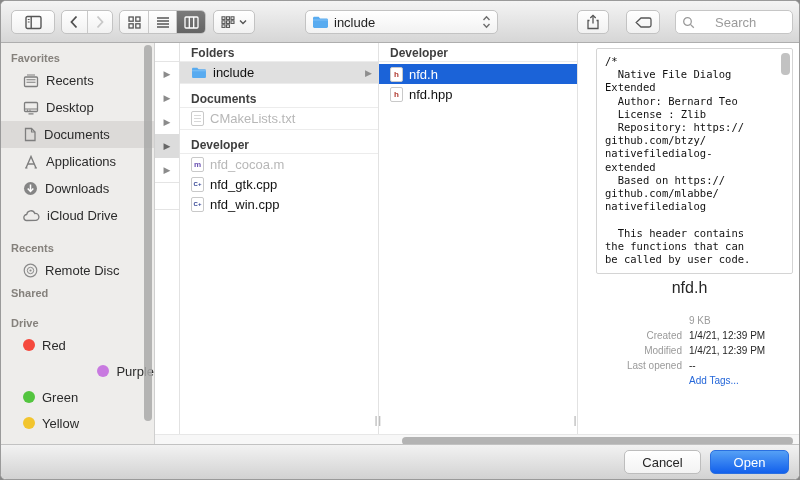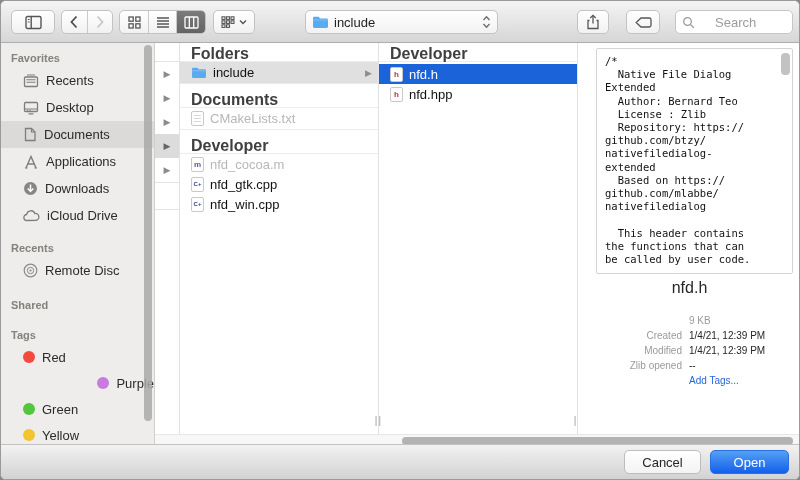--- a/index.html
+++ b/index.html
@@ -35,21 +35,21 @@
   .dot { width:12px; height:12px; border-radius:50%; }
 
   
   .colwrap { flex:1; display:flex; flex-direction:column; }
   .cols { flex:1; display:flex; background:#fff; }
   .col-arrows { width:25px; border-right:1px solid #e2e2e2; }
   .col-arrows .band { height:19px; border-bottom:1px solid #e4e4e4; }
   .arrow-row { height:24px; display:flex; align-items:center; justify-content:center; color:#8b8b8b; font-size:9px; }
   .arrow-row.selected { background:#dcdcdc; color:#666; }
   .col { width:199px; border-right:1px solid #e2e2e2; padding-top:2px; position:relative; }
-  .col-hdr { height:16px; line-height:15px; padding-left:11px; font-size:16px; font-weight:bold; color:#3f3f3f; border-bottom:1px solid #ececec; margin-top:1px; }
+  .col-hdr { height:16px; line-height:15px; padding-left:11px; font-size:12px; font-weight:bold; color:#3f3f3f; border-bottom:1px solid #ececec; margin-top:1px; }
   .file-row { height:21px; display:flex; align-items:center; gap:6px; padding:0 6px 0 11px; font-size:13px; color:#111; }
   .file-row .nm { flex:1; white-space:nowrap; overflow:hidden; }
   .file-row.dim .nm { color:#b7b7b7; }
   .file-row.sel-gray { background:#e0e0e0; }
   .file-row.sel-blue { background:#1b63d8; color:#fff; }
   .sect-gap { height:8px; border-top:1px solid #ececec; }
   .col-handle { position:absolute; bottom:8px; font-size:10px; color:#9a9a9a; letter-spacing:1px; }
 
   
   .doc { width:13px; height:15px; background:#fff; border:1px solid #c9c9c9; border-radius:2px;
@@ -290,23 +290,23 @@
         <span>
             <svg width="15" height="15" viewBox="0 0 15 15">
               <circle cx="7.5" cy="7.5" r="6.3" fill="none" stroke="#8a8a8a" stroke-width="1.2"></circle>
               <circle cx="7.5" cy="7.5" r="3.2" fill="none" stroke="#8a8a8a" stroke-width="1"></circle>
               <circle cx="7.5" cy="7.5" r="1.1" fill="#8a8a8a"></circle>
             </svg>
           </span>
         <span>Remote Disc</span>
       </div>
 
-      <div class="sb-hdr" style="margin-top:12px;">Shared</div>
-
-      <div class="sb-hdr" style="margin-top:12px;">Tags</div>
+      <div class="sb-hdr" style="">Shared</div>
+
+      <div class="sb-hdr" style="margin-top:12px;">Drive</div>
       <div class="sb-item" style="height:26px;">
         <span class="dot" style="background-color: rgb(245, 73, 61);"></span>
         <span>Red</span>
       </div>
       <div class="sb-item" style="height:26px;justify-content:flex-end;">
         <span class="dot" style="background-color: rgb(200, 122, 224);"></span>
         <span>Purple</span>
       </div>
       <div class="sb-item" style="height:26px;">
         <span class="dot" style="background-color: rgb(83, 197, 63);"></span>
@@ -401,21 +401,21 @@
 be called by user code.</div>
           <div class="code-scroll"></div>
           <div class="pv-name">nfd.h</div>
           <div class="pv-grid">
             <div class="lab"></div>
               <div class="lab" style="text-align:left;color:#9a9a9a;">9 KB</div>
             <div class="lab">Created</div>
             <div class="val">1/4/21, 12:39 PM</div>
             <div class="lab">Modified</div>
             <div class="val">1/4/21, 12:39 PM</div>
-            <div class="lab">Zlib opened</div>
+            <div class="lab">Last opened</div>
             <div class="val">--</div>
             <div class="lab"></div>
             <div class="val link">Add Tags...</div>
           </div>
         </div>
       </div>
 
       <div class="hscroll">
         <div class="hthumb" style="left:247px;right:8px;"></div>
       </div>

